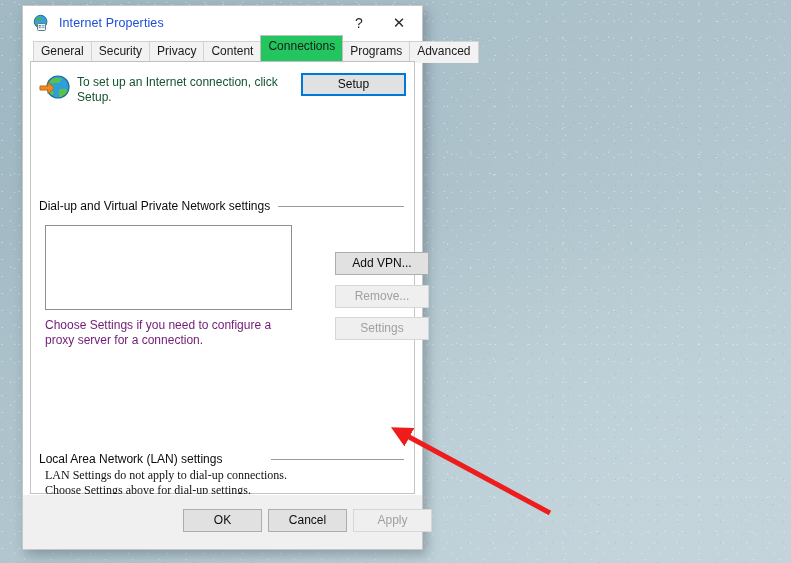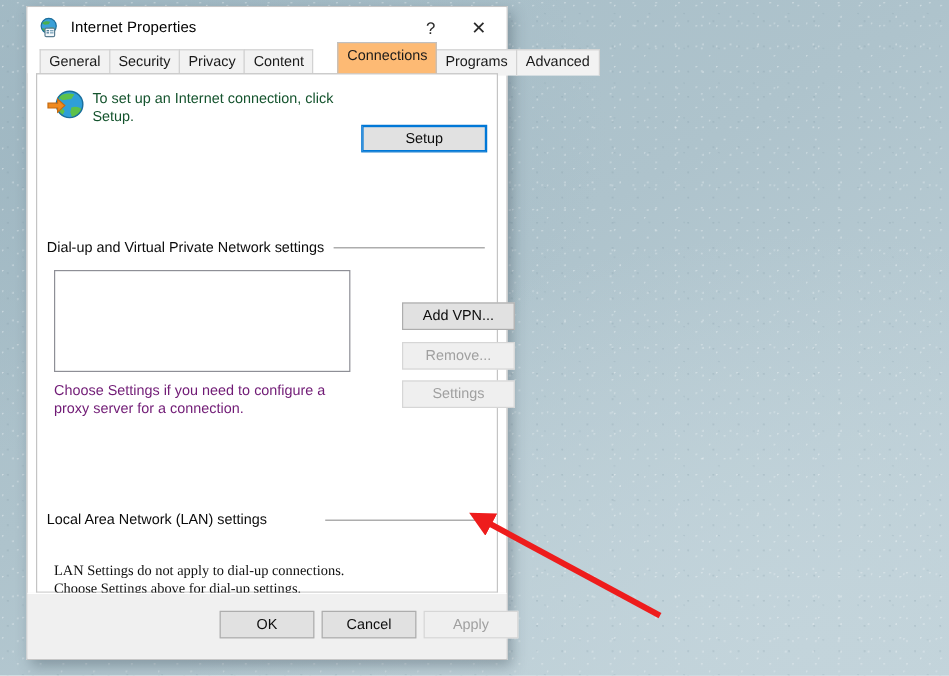--- a/index.html
+++ b/index.html
@@ -66,21 +66,21 @@
   }
   .title-icon {
     width: 18px; height: 18px;
     margin-left: 9px;
     margin-right: 9px;
     position: relative;
     flex: 0 0 auto;
   }
   .title-text {
     font-size: 12.5px;
-    color: #000000;
+    color: #1d4ed8;
     letter-spacing: .1px;
   }
   .tb-buttons {
     margin-left: auto;
     display: flex;
     height: 33px;
   }
   .tb-btn {
     width: 42px;
     height: 33px;
@@ -114,27 +114,26 @@
     margin-right: -1px;
     line-height: 15px;
     height: 16px;
     cursor: default;
     user-select: none;
     white-space: nowrap;
     position: relative;
     top: 2px;
   }
   .tab.active {
-    background: #fdba74;
+    background: #22c55e;
     border-color: #c0c0c0;
     height: 19px;
     top: 0px;
     padding-top: 3px;
     z-index: 3;
-    margin-left: 21px;
   }
 
   
   .content-panel {
     margin: 0 7px 0 7px;
     border: 1px solid #c4c4c4;
     border-top: 1px solid #c0c0c0;
     background: #ffffff;
     flex: 1 1 auto;
     position: relative;
@@ -197,21 +196,20 @@
     border: 1px solid #d6d6d6;
   }
 
   .btn-setup {
     position: absolute;
     right: 8px;
     top: 11px;
     width: 105px;
     height: 23px;
     line-height: 21px;
-    margin-top: 31px;
   }
 
   
   .group-label {
     position: absolute;
     left: 8px;
     right: 8px;
     display: flex;
     align-items: center;
     font-size: 12px;
@@ -364,21 +362,21 @@
     </div>
 
     <div class="listbox"></div>
 
     <div class="btn side-btn" style="top:190px;">Add VPN...</div>
     <div class="btn side-btn disabled" style="top:223px;">Remove...</div>
     <div class="btn side-btn disabled" style="top:255px;">Settings</div>
 
     <div class="proxy-text">Choose Settings if you need to configure a proxy server for a connection.</div>
 
-    <div class="group-label" style="top:364px;gap:41px;">
+    <div class="group-label" style="top:390px;gap:41px;">
       <span>Local Area Network (LAN) settings</span>
       <span class="line"></span>
     </div>
 
     <div class="lan-text">LAN Settings do not apply to dial-up connections. Choose Settings above for dial-up settings.</div>
     <div class="btn btn-lan hoverfocus">LAN settings</div>
 
   </div>
 
   <div class="footer">

